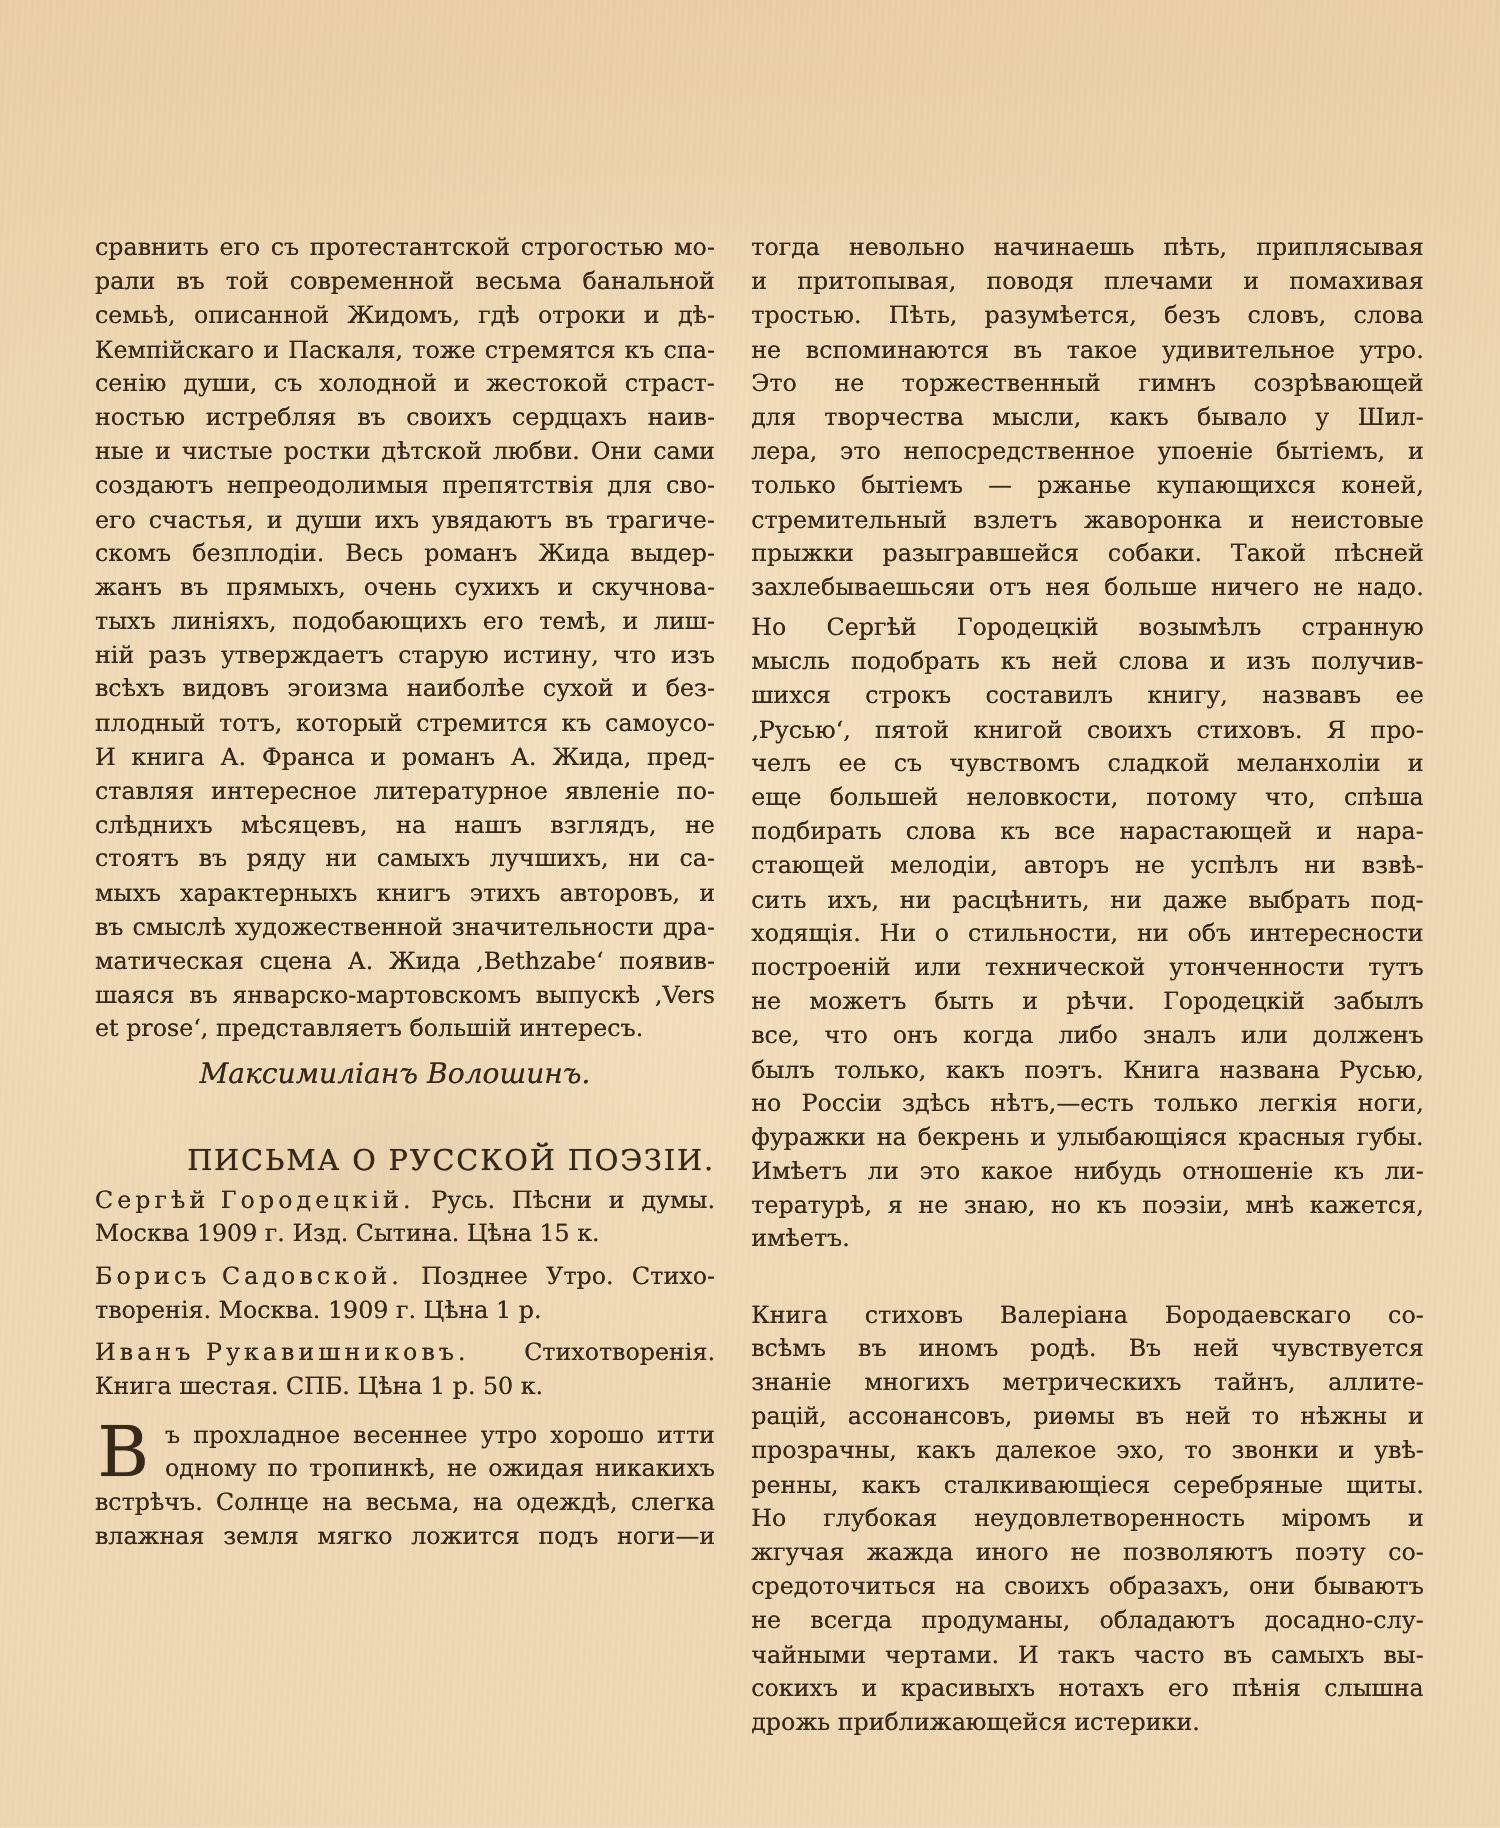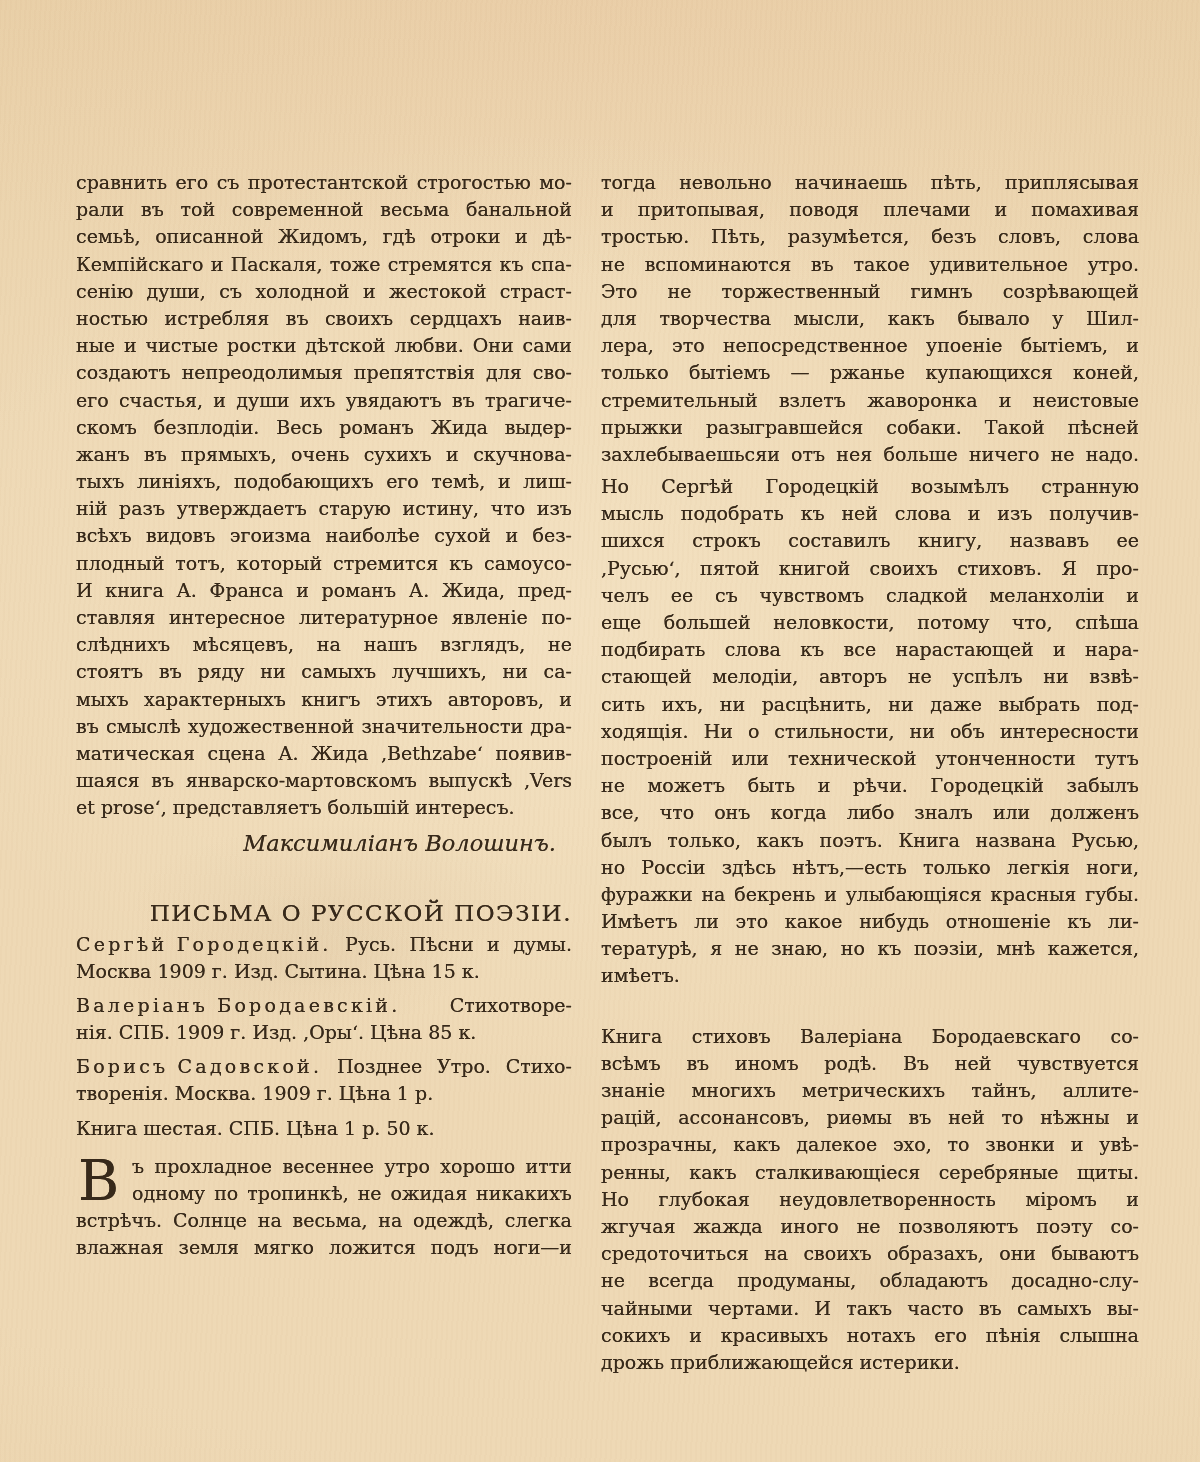--- a/index.html
+++ b/index.html
@@ -17,34 +17,34 @@
   }
   
   .page::before{
     content:"";position:absolute;inset:0;pointer-events:none;
     background:
       radial-gradient(ellipse 300px 120px at 28% 62%, rgba(135,100,65,0.05), rgba(135,100,65,0) 70%),
       radial-gradient(ellipse 260px 100px at 24% 66%, rgba(135,100,65,0.05), rgba(135,100,65,0) 70%),
       radial-gradient(ellipse 200px 90px at 75% 88%, rgba(135,100,65,0.04), rgba(135,100,65,0) 70%),
       repeating-linear-gradient(93deg, rgba(120,85,50,0.016) 0 2px, rgba(255,255,255,0.016) 2px 5px);
   }
-  .col{position:absolute;top:169px;font-size:19px;}
+  .col{position:absolute;top:185px;font-size:19px;}
   .col.left{left:76px;width:496px;}
   .col.right{left:601px;width:538px;}
   .ln{
     line-height:27.2px;height:27.2px;white-space:nowrap;
     text-shadow:0 0 0.45px rgba(55,41,26,0.85);
   }
   .ln.j{display:flex;justify-content:space-between;}
   .para{margin:0;}
   .gap-before{margin-top:5px;}
   .big-gap-before{margin-top:33px;}
   .signature{
     margin-top:7px;padding-right:16px;
-    text-align:right;font-style:italic;font-size:22.5px;line-height:28px;
+    text-align:center;font-style:italic;font-size:22.5px;line-height:28px;
     text-shadow:0 0 0.4px rgba(55,41,26,0.8);
   }
   .heading{
     margin:41px 0 0 0;text-align:right;
     font-size:23px;font-weight:normal;letter-spacing:1.5px;line-height:30px;
     text-shadow:0 0 0.6px rgba(55,41,26,0.9);
   }
   .book-list{margin-top:3px;}
   .book-item{margin-bottom:7px;}
   .sperr{letter-spacing:0.17em;}
@@ -274,35 +274,32 @@
             <span class="sperr">Сергѣй Городецкій.</span>
             <span>Русь.</span>
             <span>Пѣсни</span>
             <span>и</span>
             <span>думы.</span>
           </div>
           <div class="ln">Москва 1909 г. Изд. Сытина. Цѣна 15 к.</div>
         </div>
         <div class="book-item">
           <div class="ln j">
-            <span class="sperr">Валеріанъ Бородаевскій.</span>
-            <span>Стихотворе-</span>
-          </div>
-          <div class="ln">нія. СПБ. 1909 г. Изд. ‚Оры‘. Цѣна 85 к.</div>
-        </div>
-        <div class="book-item">
-          <div class="ln j">
             <span class="sperr">Борисъ Садовской.</span>
             <span>Позднее</span>
             <span>Утро.</span>
             <span>Стихо-</span>
           </div>
           <div class="ln">творенія. Москва. 1909 г. Цѣна 1 р.</div>
         </div>
         <div class="book-item">
+          <div class="ln j">
+            <span class="sperr">Иванъ Рукавишниковъ.</span>
+            <span>Стихотворенія.</span>
+          </div>
           <div class="ln">Книга шестая. СПБ. Цѣна 1 р. 50 к.</div>
         </div>
       </div>
 
     <div class="dropcap-para">
       <div class="cap">В</div>
       <div class="cap-lines para">
           <div class="ln j">
             <span>ъ</span>
             <span>прохладное</span>

